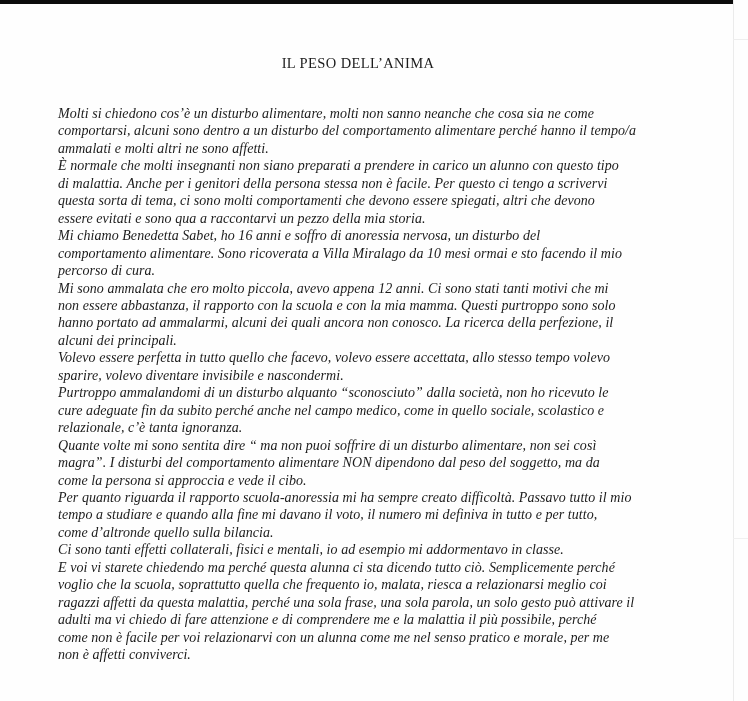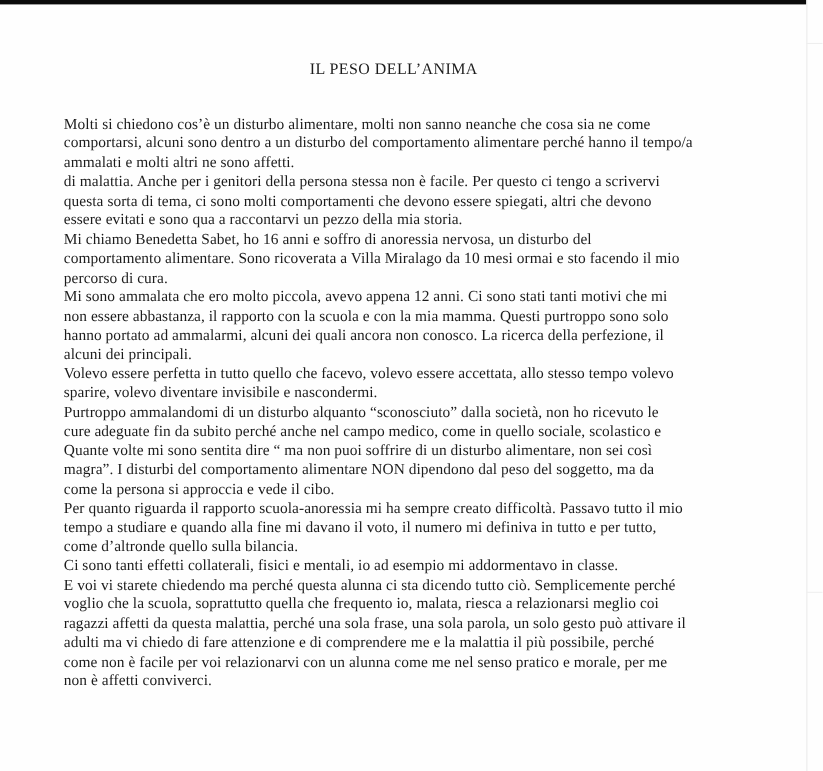--- a/index.html
+++ b/index.html
@@ -63,51 +63,54 @@
     left: 58px;
     top: 105px;
     width: 655px;
     color: #1b1b1b;
   }
   .doc-body .line {
     font-size: 14px;
     line-height: 17.45px;
     white-space: nowrap;
     letter-spacing: 0.05px;
+    font-style: italic;
   }
 </style>
 </head>
 <body>
 
 <div class="screen">
   <div class="top-bar"></div>
   <div class="right-divider"></div>
   <div class="right-tick-top"></div>
   <div class="right-tick-mid"></div>
 
   <div class="doc-title">IL PESO DELL’ANIMA</div>
 
   <div class="doc-body">
       <div class="line">Molti si chiedono cos’è un disturbo alimentare, molti non sanno neanche che cosa sia ne come</div>
       <div class="line">comportarsi, alcuni sono dentro a un disturbo del comportamento alimentare perché hanno il tempo/a</div>
       <div class="line">ammalati e molti altri ne sono affetti.</div>
+      <div class="line">È normale che molti insegnanti non siano preparati a prendere in carico un alunno con questo tipo</div>
       <div class="line">di malattia. Anche per i genitori della persona stessa non è facile. Per questo ci tengo a scrivervi</div>
       <div class="line">questa sorta di tema, ci sono molti comportamenti che devono essere spiegati, altri che devono</div>
       <div class="line">essere evitati e sono qua a raccontarvi un pezzo della mia storia.</div>
       <div class="line">Mi chiamo Benedetta Sabet, ho 16 anni e soffro di anoressia nervosa, un disturbo del</div>
       <div class="line">comportamento alimentare. Sono ricoverata a Villa Miralago da 10 mesi ormai e sto facendo il mio</div>
       <div class="line">percorso di cura.</div>
       <div class="line">Mi sono ammalata che ero molto piccola, avevo appena 12 anni. Ci sono stati tanti motivi che mi</div>
       <div class="line">non essere abbastanza, il rapporto con la scuola e con la mia mamma. Questi purtroppo sono solo</div>
       <div class="line">hanno portato ad ammalarmi, alcuni dei quali ancora non conosco. La ricerca della perfezione, il</div>
       <div class="line">alcuni dei principali.</div>
       <div class="line">Volevo essere perfetta in tutto quello che facevo, volevo essere accettata, allo stesso tempo volevo</div>
       <div class="line">sparire, volevo diventare invisibile e nascondermi.</div>
       <div class="line">Purtroppo ammalandomi di un disturbo alquanto “sconosciuto” dalla società, non ho ricevuto le</div>
       <div class="line">cure adeguate fin da subito perché anche nel campo medico, come in quello sociale, scolastico e</div>
+      <div class="line">relazionale, c’è tanta ignoranza.</div>
       <div class="line">Quante volte mi sono sentita dire “ ma non puoi soffrire di un disturbo alimentare, non sei così</div>
       <div class="line">magra”. I disturbi del comportamento alimentare NON dipendono dal peso del soggetto, ma da</div>
       <div class="line">come la persona si approccia e vede il cibo.</div>
       <div class="line">Per quanto riguarda il rapporto scuola-anoressia mi ha sempre creato difficoltà. Passavo tutto il mio</div>
       <div class="line">tempo a studiare e quando alla fine mi davano il voto, il numero mi definiva in tutto e per tutto,</div>
       <div class="line">come d’altronde quello sulla bilancia.</div>
       <div class="line">Ci sono tanti effetti collaterali, fisici e mentali, io ad esempio mi addormentavo in classe.</div>
       <div class="line">E voi vi starete chiedendo ma perché questa alunna ci sta dicendo tutto ciò. Semplicemente perché</div>
       <div class="line">voglio che la scuola, soprattutto quella che frequento io, malata, riesca a relazionarsi meglio coi</div>
       <div class="line">ragazzi affetti da questa malattia, perché una sola frase, una sola parola, un solo gesto può attivare il</div>

